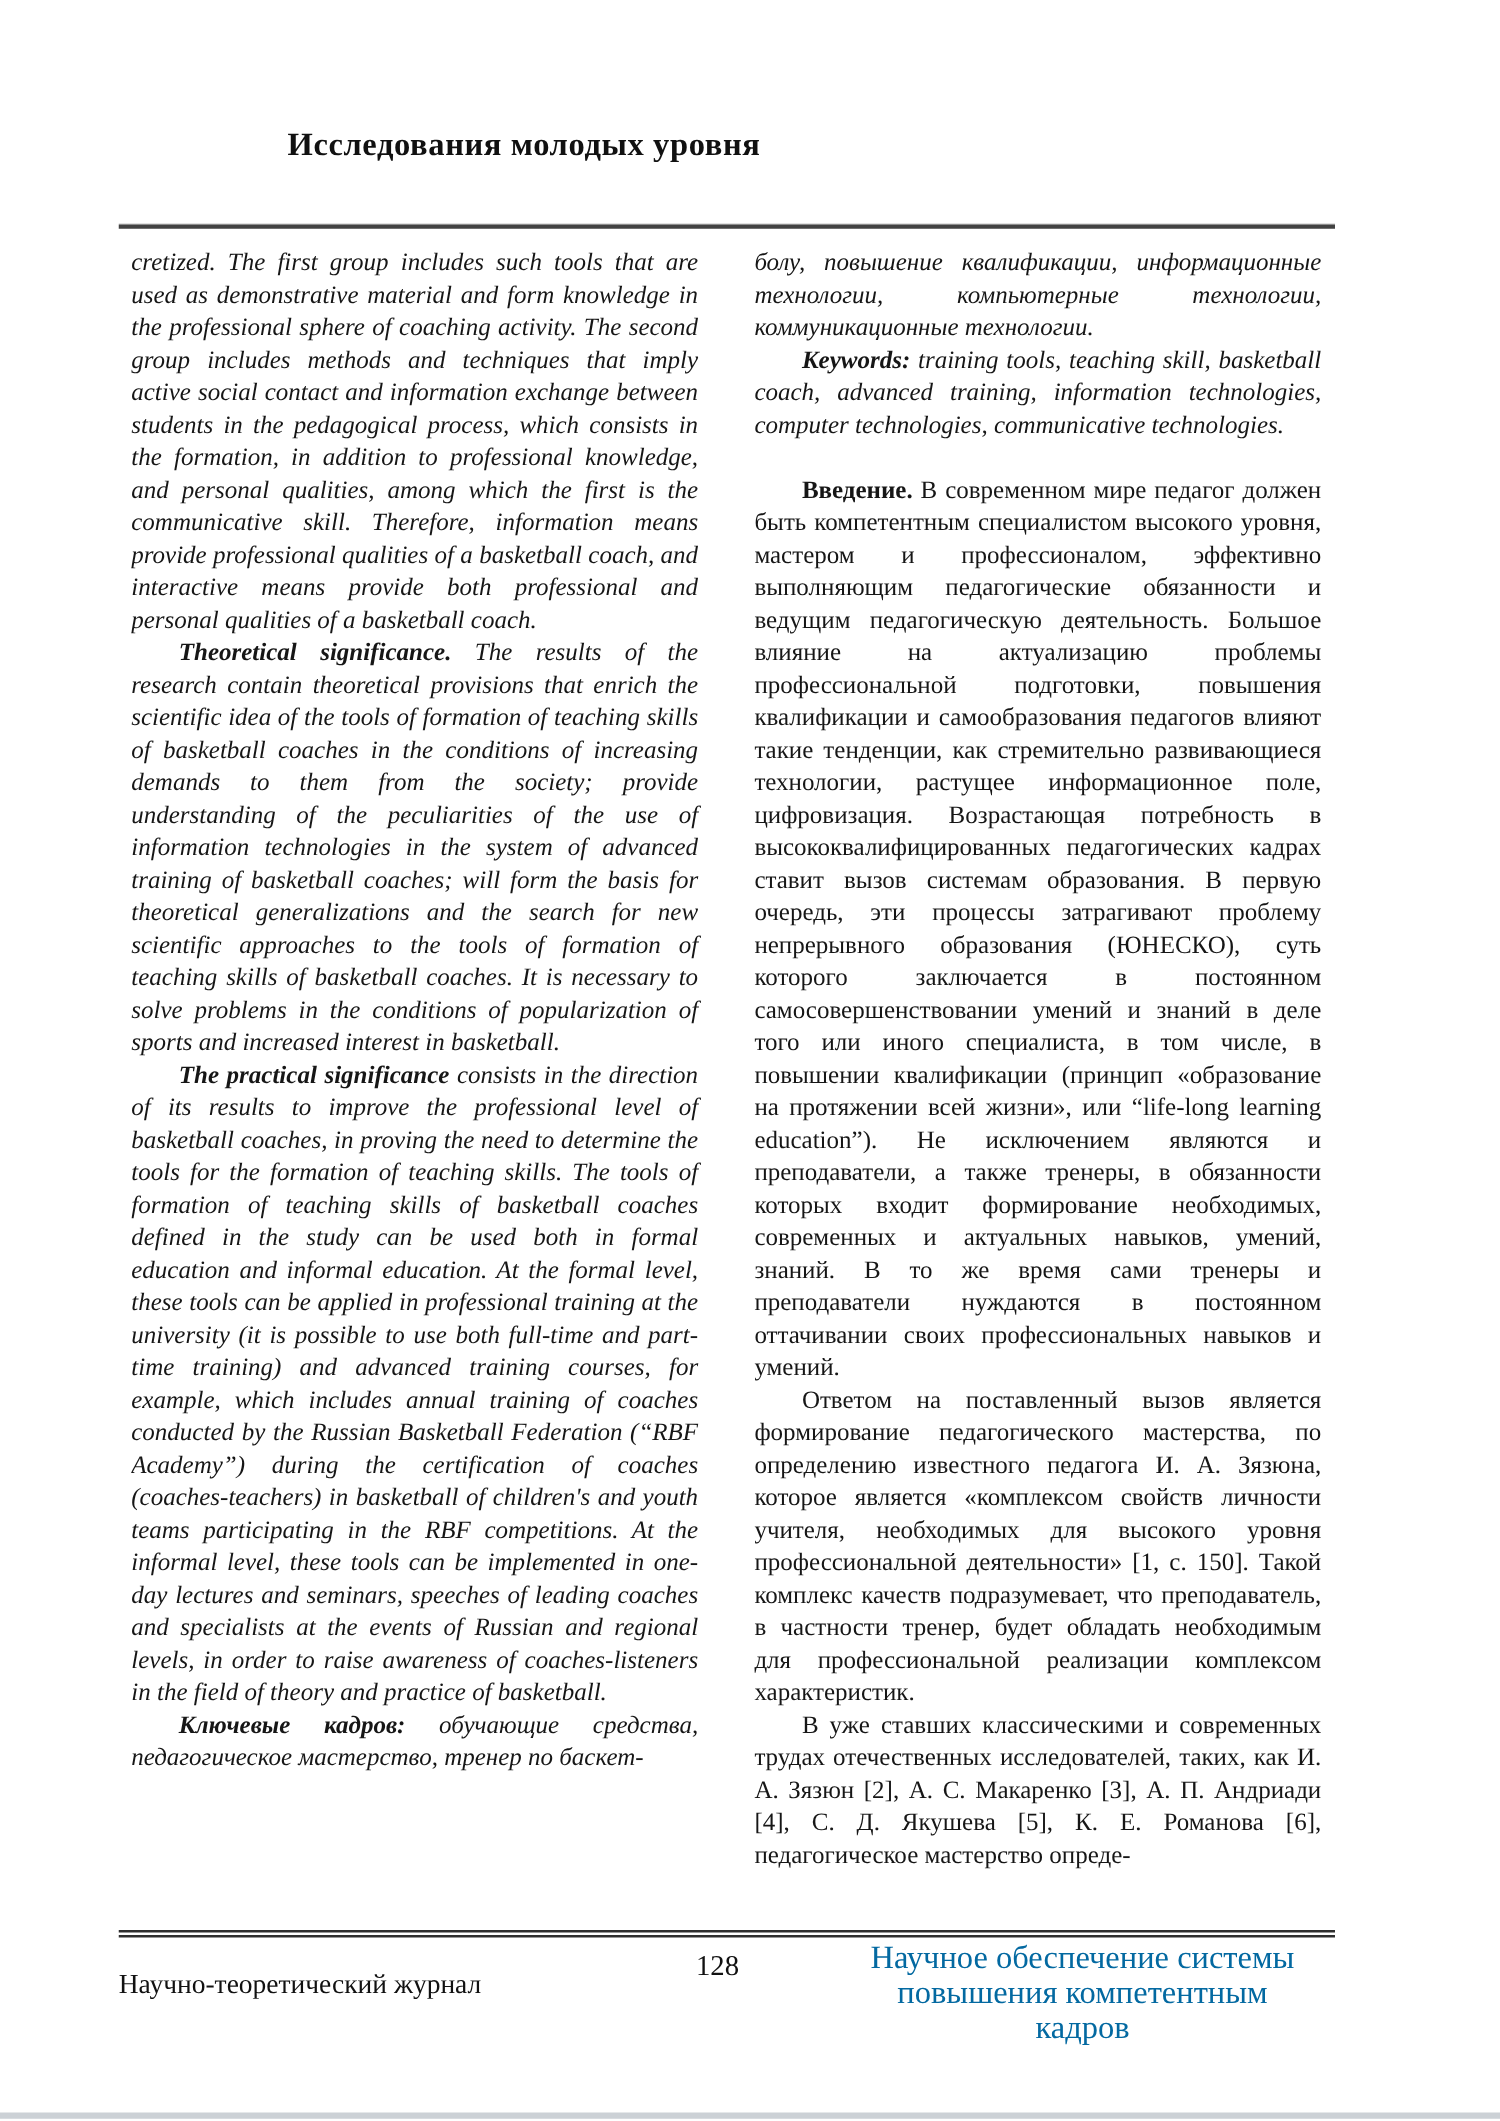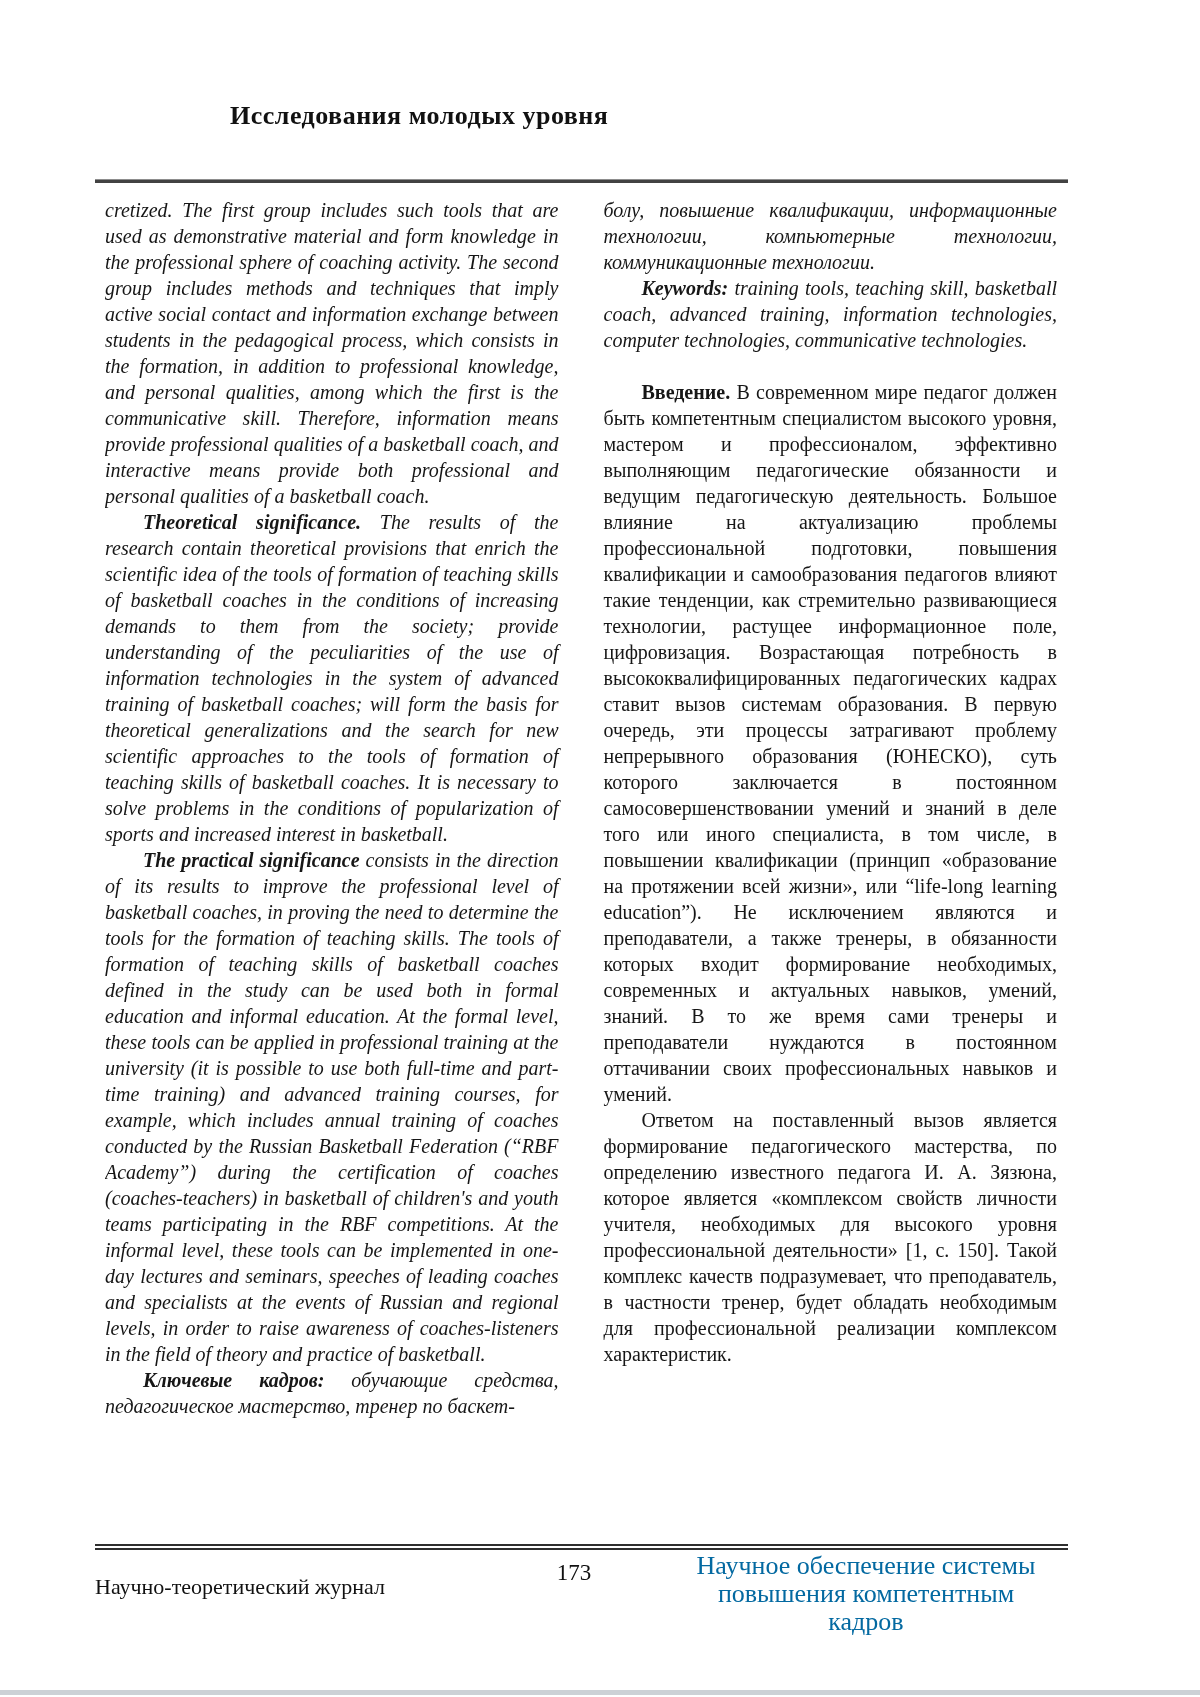--- a/index.html
+++ b/index.html
@@ -71,28 +71,29 @@
       <p class="indent"><b class="lead">Theoretical significance.</b><span> The results of the research contain theoretical provisions that enrich the scientific idea of the tools of formation of teaching skills of basketball coaches in the conditions of increasing demands to them from the society; provide understanding of the peculiarities of the use of information technologies in the system of advanced training of basketball coaches; will form the basis for theoretical generalizations and the search for new scientific approaches to the tools of formation of teaching skills of basketball coaches. It is necessary to solve problems in the conditions of popularization of sports and increased interest in basketball.</span></p>
       <p class="indent"><b class="lead">The practical significance</b><span> consists in the direction of its results to improve the professional level of basketball coaches, in proving the need to determine the tools for the formation of teaching skills. The tools of formation of teaching skills of basketball coaches defined in the study can be used both in formal education and informal education. At the formal level, these tools can be applied in professional training at the university (it is possible to use both full-time and part-time training) and advanced training courses, for example, which includes annual training of coaches conducted by the Russian Basketball Federation (“RBF Academy”) during the certification of coaches (coaches-teachers) in basketball of children's and youth teams participating in the RBF competitions. At the informal level, these tools can be implemented in one-day lectures and seminars, speeches of leading coaches and specialists at the events of Russian and regional levels, in order to raise awareness of coaches-listeners in the field of theory and practice of basketball.</span></p>
       <p class="indent" lang="ru"><b class="lead">Ключевые кадров:</b><span> обучающие средства, педагогическое мастерство, тренер по баскет-</span></p>
     </div>
 
     <div class="col right-col" lang="ru">
       <p class="italic">болу, повышение квалификации, информационные технологии, компьютерные технологии, коммуникационные технологии.</p>
       <p class="indent italic" lang="en"><b class="lead">Keywords:</b><span> training tools, teaching skill, basketball coach, advanced training, information technologies, computer technologies, communicative technologies.</span></p>
       <p class="indent gap-above"><b class="lead">Введение.</b><span> В современном мире педагог должен быть компетентным специалистом высокого уровня, мастером и профессионалом, эффективно выполняющим педагогические обязанности и ведущим педагогическую деятельность. Большое влияние на актуализацию проблемы профессиональной подготовки, повышения квалификации и самообразования педагогов влияют такие тенденции, как стремительно развивающиеся технологии, растущее информационное поле, цифровизация. Возрастающая потребность в высококвалифицированных педагогических кадрах ставит вызов системам образования. В первую очередь, эти процессы затрагивают проблему непрерывного образования (ЮНЕСКО), суть которого заключается в постоянном самосовершенствовании умений и знаний в деле того или иного специалиста, в том числе, в повышении квалификации (принцип «образование на протяжении всей жизни», или “life-long learning education”). Не исключением являются и преподаватели, а также тренеры, в обязанности которых входит формирование необходимых, современных и актуальных навыков, умений, знаний. В то же время сами тренеры и преподаватели нуждаются в постоянном оттачивании своих профессиональных навыков и умений.</span></p>
       <p class="indent">Ответом на поставленный вызов является формирование педагогического мастерства, по определению известного педагога И. А. Зязюна, которое является «комплексом свойств личности учителя, необходимых для высокого уровня профессиональной деятельности» [1, с. 150]. Такой комплекс качеств подразумевает, что преподаватель, в частности тренер, будет обладать необходимым для профессиональной реализации комплексом характеристик.</p>
+      <p class="indent">В уже ставших классическими и современных трудах отечественных исследователей, таких, как И. А. Зязюн [2], А. С. Макаренко [3], А. П. Андриади [4], С. Д. Якушева [5], К. Е. Романова [6], педагогическое мастерство опреде-</p>
     </div>
 
   </div>
 
   <div class="footer-rule"></div>
   <div class="footer-row">
     <div class="footer-left">Научно-теоретический журнал</div>
-    <div class="footer-page">173</div>
+    <div class="footer-page">128</div>
     <div class="footer-right">
       <div>Научное обеспечение системы</div>
       <div>повышения компетентным кадров</div>
     </div>
   </div>
 
   <div class="scan-strip"></div>
 
 </div>
 

